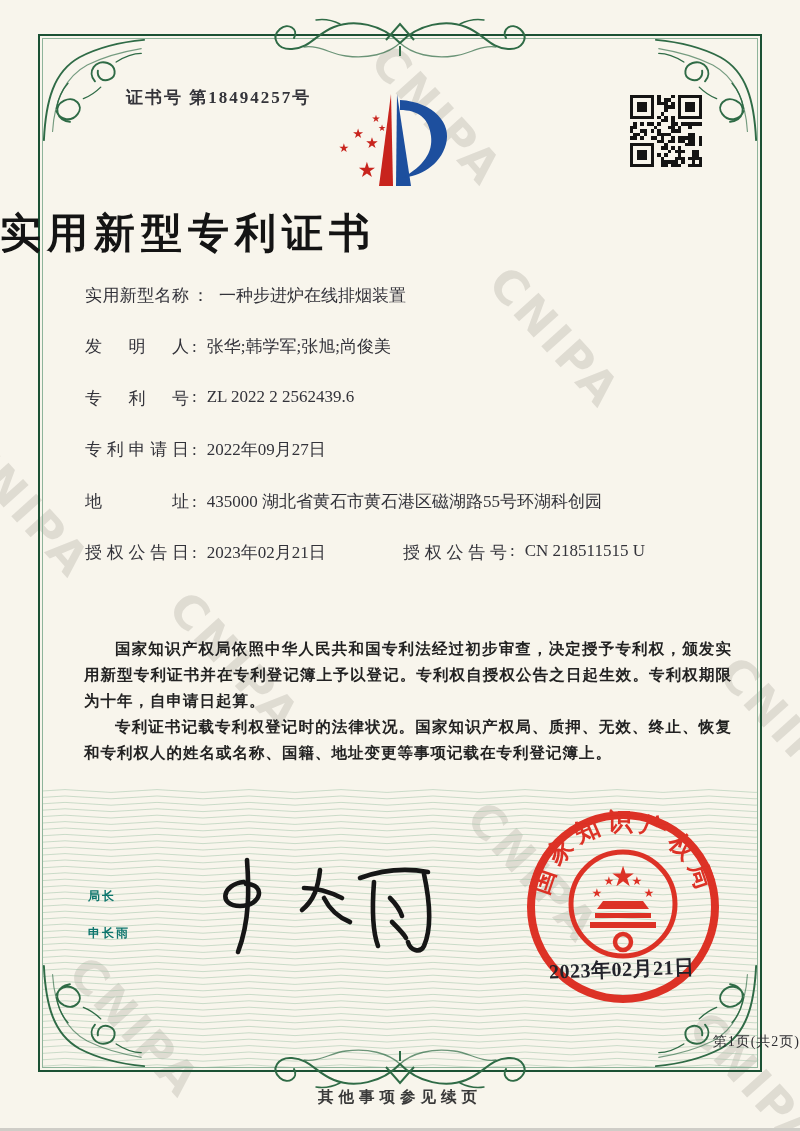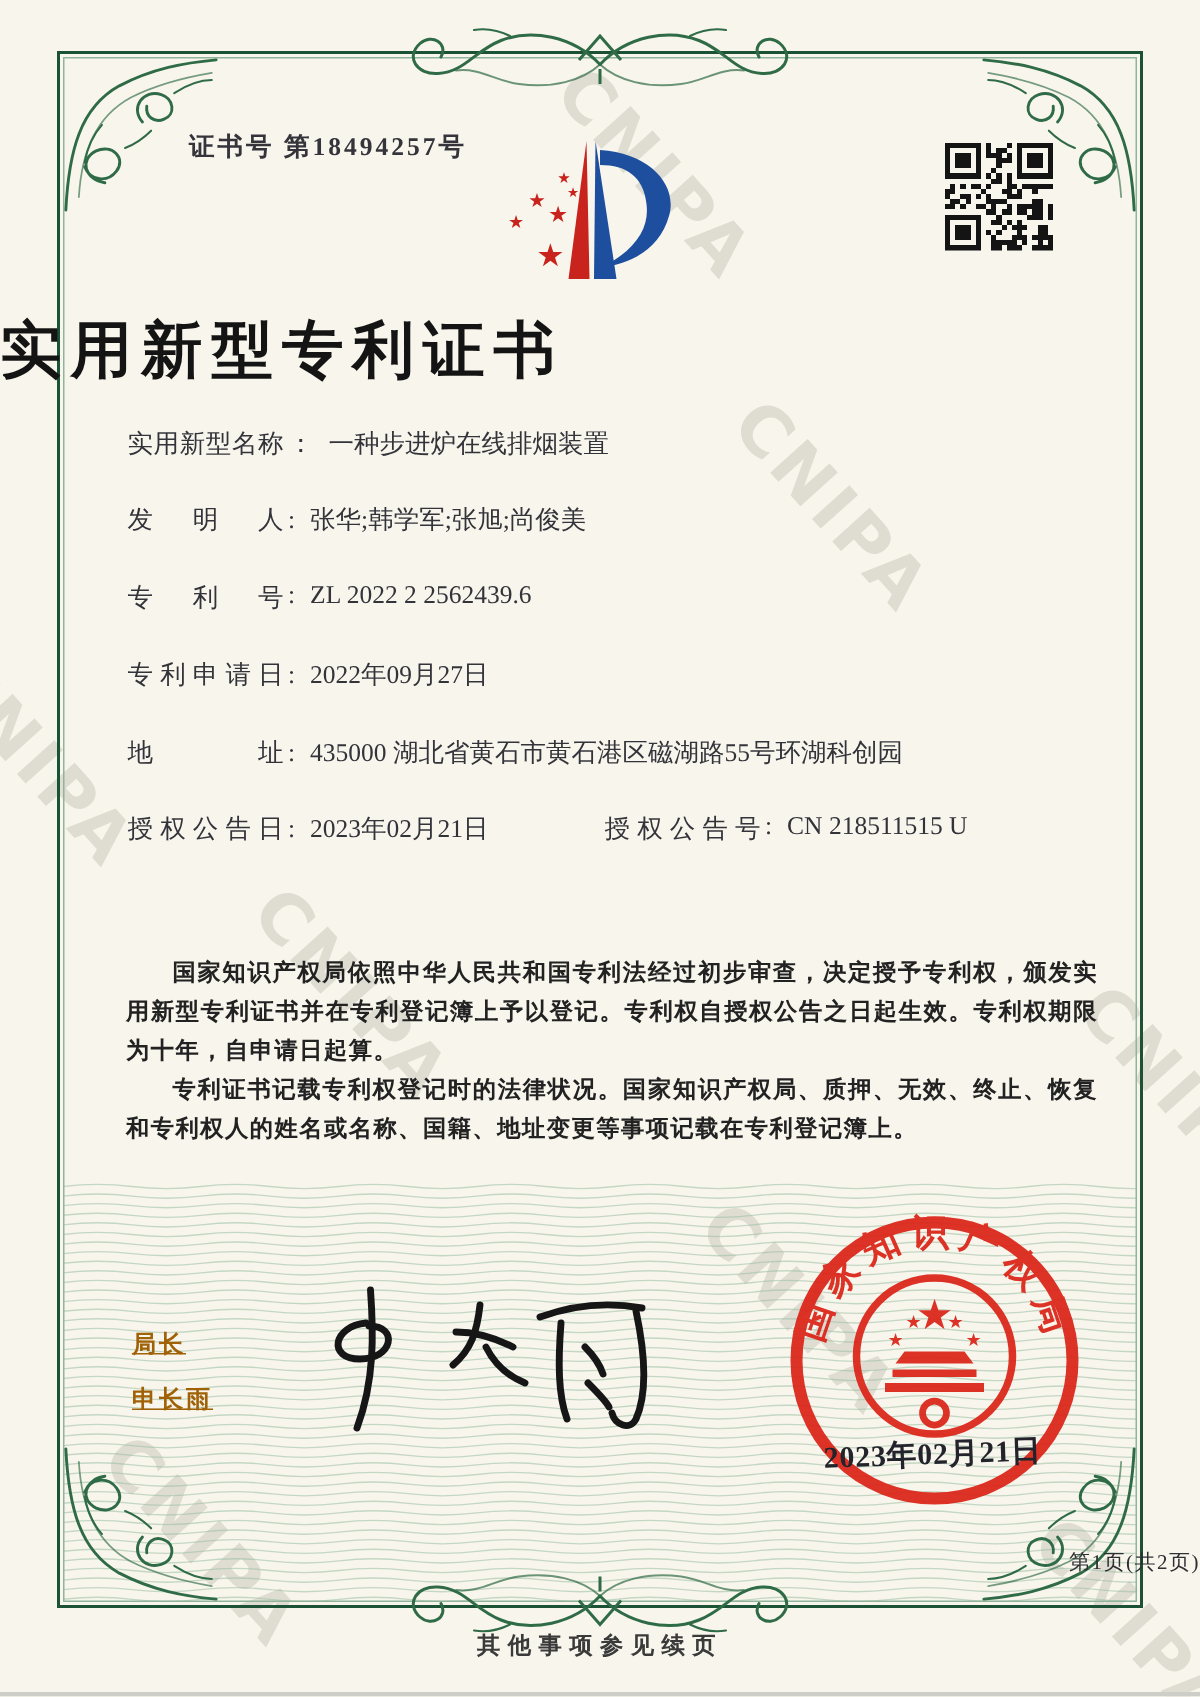--- a/index.html
+++ b/index.html
@@ -42,22 +42,22 @@
   .fcolon{margin:0 2px 0 3px;}
   .fvalue{margin-left:8px;}
   .grant{position:absolute;left:318px;top:0;}
 
   
   .paras{position:absolute;left:84px;right:68px;top:636px;font-size:15.5px;line-height:26px;
          letter-spacing:1px;color:#222;font-weight:600;text-align:justify;}
   .paras p{margin:0;text-indent:2em;}
 
   
-  .signer{position:absolute;left:88px;top:878px;font-size:16px;font-weight:600;
-          letter-spacing:2px;color:#a16207;line-height:37px;text-decoration:underline;}
+  .signer{position:absolute;left:88px;top:878px;font-size:12px;font-weight:600;
+          letter-spacing:2px;color:#0f766e;line-height:37px;}
   .sig{position:absolute;left:192px;top:848px;width:240px;height:114px;}
   .seal{position:absolute;left:517px;top:801px;width:212px;height:212px;opacity:.93;}
   .seal-date{position:absolute;left:549px;top:956px;font-size:20px;font-weight:700;
              color:#23232b;letter-spacing:.5px;transform:rotate(-2deg);white-space:nowrap;}
 
   .page-no{position:absolute;left:0;right:0;top:1033px;text-align:right;font-size:14px;
            color:#2f2f33;letter-spacing:1px;}
   .cont-note{position:absolute;left:0;right:0;top:1087px;text-align:center;font-size:15.5px;
              color:#3a3a3a;letter-spacing:5px;font-weight:600;}
   .bottom-edge{position:absolute;left:0;right:0;bottom:0;height:3px;background:#cfcdc7;}

